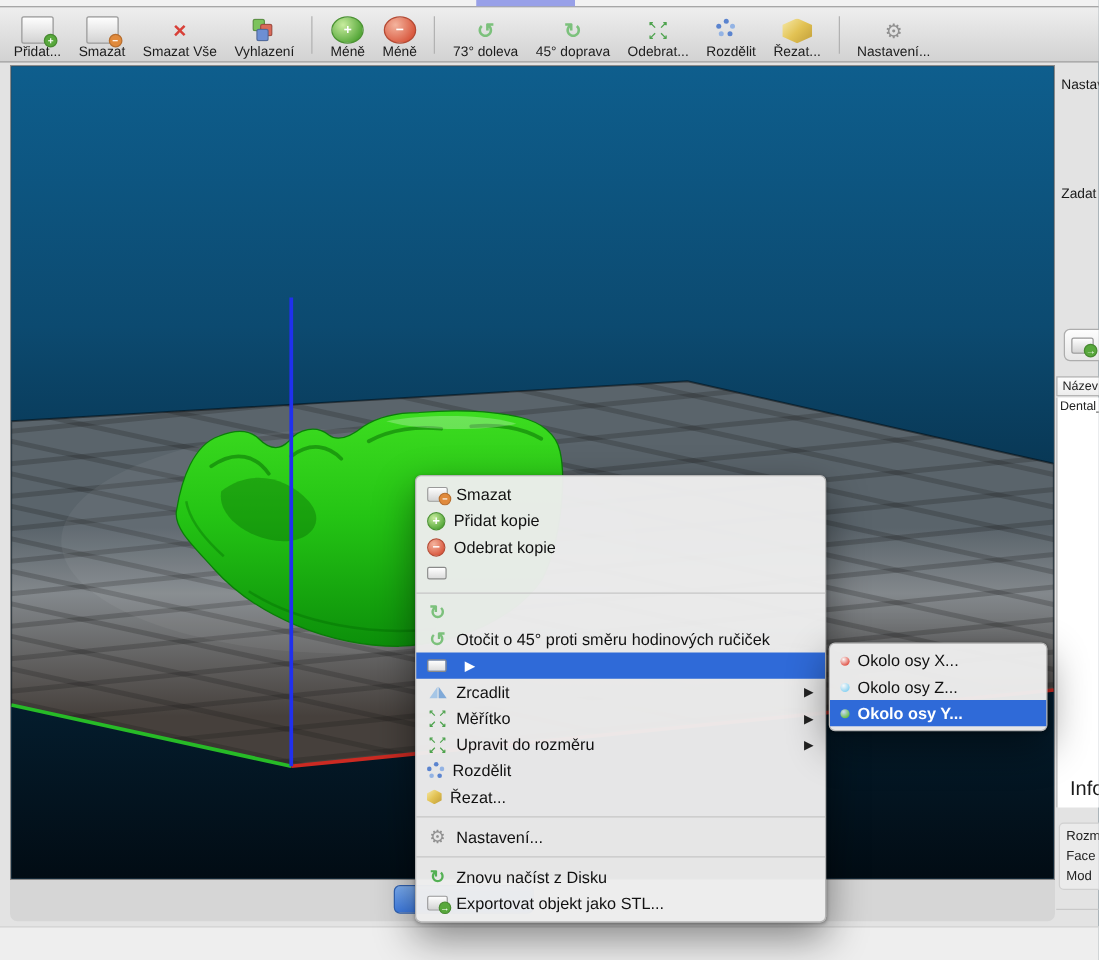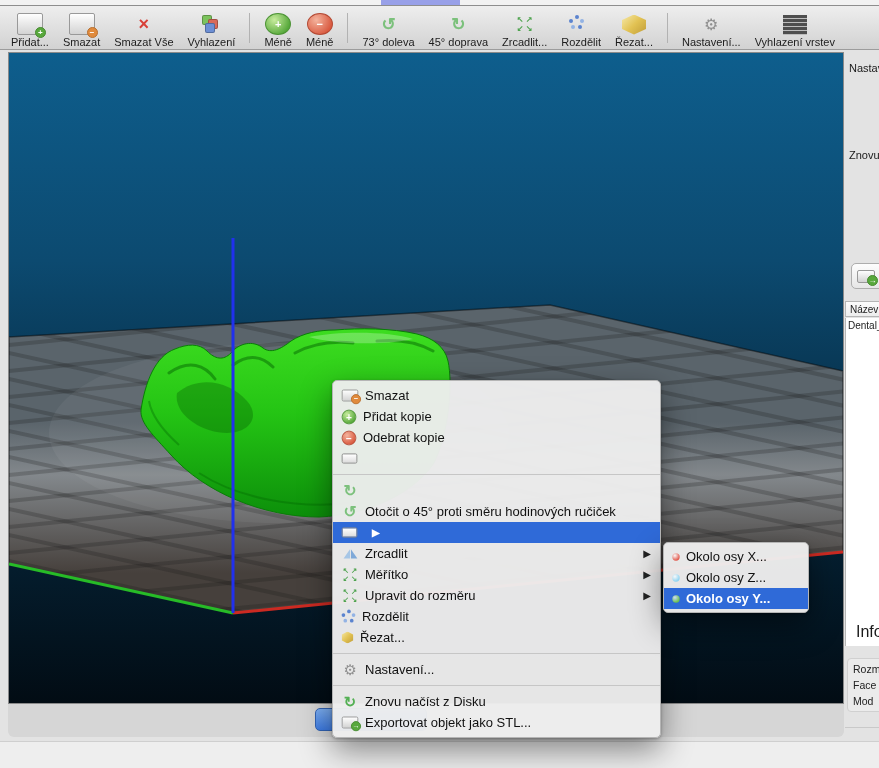--- a/index.html
+++ b/index.html
@@ -66,21 +66,21 @@
   .bottom-area{position:absolute;left:0;top:741px;width:879px;height:27px;background:#eeeeee;border-top:1px solid #cfcfcf}
   .gcode-button{position:absolute;left:315px;top:708px;width:110px;height:21px;border-radius:5px;border:1px solid #3264b5;background:linear-gradient(#7db0f5,#3e7ce4);z-index:50}
   
   .context-menu{
     position:absolute;left:332px;top:380px;width:329px;box-sizing:border-box;
     background:rgba(237,237,237,.97);border:1px solid #b5b5b5;border-radius:5px;
     box-shadow:0 12px 32px rgba(0,0,0,.45),0 1px 3px rgba(0,0,0,.3);
     padding:4px 0;z-index:100;font-size:13px;color:#111;
   }
   .submenu{
-    position:absolute;left:663px;top:542px;width:146px;box-sizing:border-box;
+    position:absolute;left:663px;top:514px;width:175px;box-sizing:border-box;
     background:rgba(237,237,237,.97);border:1px solid #b5b5b5;border-radius:5px;
     box-shadow:0 12px 32px rgba(0,0,0,.45),0 1px 3px rgba(0,0,0,.3);
     padding:3px 0;z-index:110;font-size:13px;color:#111;
   }
   .menu-item{height:21px;display:flex;align-items:center;padding:0 9px 0 8px;white-space:nowrap;cursor:default}
   .menu-item .icon{margin-right:6px;transform:scale(.92)}
   .mi-label{flex:1;overflow:hidden}
   .mi-arrow{margin-left:8px;font-size:10px;color:#222}
   .menu-item.selected{color:#fff;font-weight:bold}
   .menu-item.selected .mi-arrow{color:#fff}
@@ -146,44 +146,40 @@
       <span class="icon i-rotate-cw">↻</span>
       <span class="tb-label">45° doprava</span>
     </div>
     <div class="tb-item">
       <span class="icon i-scale-arrows">
         <span class="sa">↖</span>
         <span class="sa">↗</span>
         <span class="sa">↙</span>
         <span class="sa">↘</span>
       </span>
-      <span class="tb-label">Zrcadlit...</span>
+      <span class="tb-label">Odebrat...</span>
     </div>
     <div class="tb-item">
       <span class="icon i-split-dots">
         <span class="sd" style="left: 6px; top: 0px;"></span>
         <span class="sd" style="left: 11px; top: 4px;"></span>
         <span class="sd" style="left: 9px; top: 10px;"></span>
         <span class="sd" style="left: 2px; top: 10px;"></span>
         <span class="sd" style="left: 0px; top: 4px;"></span>
       </span>
       <span class="tb-label">Rozdělit</span>
     </div>
     <div class="tb-item">
       <span class="icon i-cube-yellow"></span>
       <span class="tb-label">Řezat...</span>
     </div>
     <div class="tb-sep"></div>
     <div class="tb-item">
       <span class="icon i-gear">⚙</span>
       <span class="tb-label">Nastavení...</span>
-    </div>
-    <div class="tb-item">
-      <span class="icon i-layers"></span>
-      <span class="tb-label">Vyhlazení vrstev</span>
     </div>
   </div>
 
 <div class="viewport">
   <svg width="834" height="650" viewBox="0 0 834 650">
     <defs>
       <linearGradient id="bgGrad" x1="0" y1="0" x2="0" y2="1">
         <stop offset="0" stop-color="#0e5e8d"></stop>
         <stop offset="0.32" stop-color="#0c4a70"></stop>
         <stop offset="0.62" stop-color="#062a41"></stop>
@@ -274,21 +270,21 @@
     <line id="axis-x" x1="224" y1="560" x2="834" y2="499" stroke-width="3" stroke="#cc2a22"></line>
     <line id="axis-z" x1="224" y1="185" x2="224" y2="560" stroke-width="3" stroke="#2030ee"></line>
   </svg>
 </div>
 
 <div class="bottom-bar"></div>
 <div class="bottom-area"></div>
 <div class="gcode-button" style="background: linear-gradient(rgb(125, 176, 245), rgb(62, 124, 228));"></div>
 
 <div class="rp-label" style="left:849px;top:62px">Nastav</div>
-<div class="rp-label" style="left:849px;top:149px">Znovu</div>
+<div class="rp-label" style="left:849px;top:149px">Zadat</div>
 <div class="rp-button">
   <span class="icon i-export-box">
       <span class="badge arrow">→</span>
     </span>
 
 </div>
 <div class="rp-table-header">Název</div>
 <div class="rp-table-body" id="object-table">
     <div class="rp-table-row">Dental_</div>
   </div>

